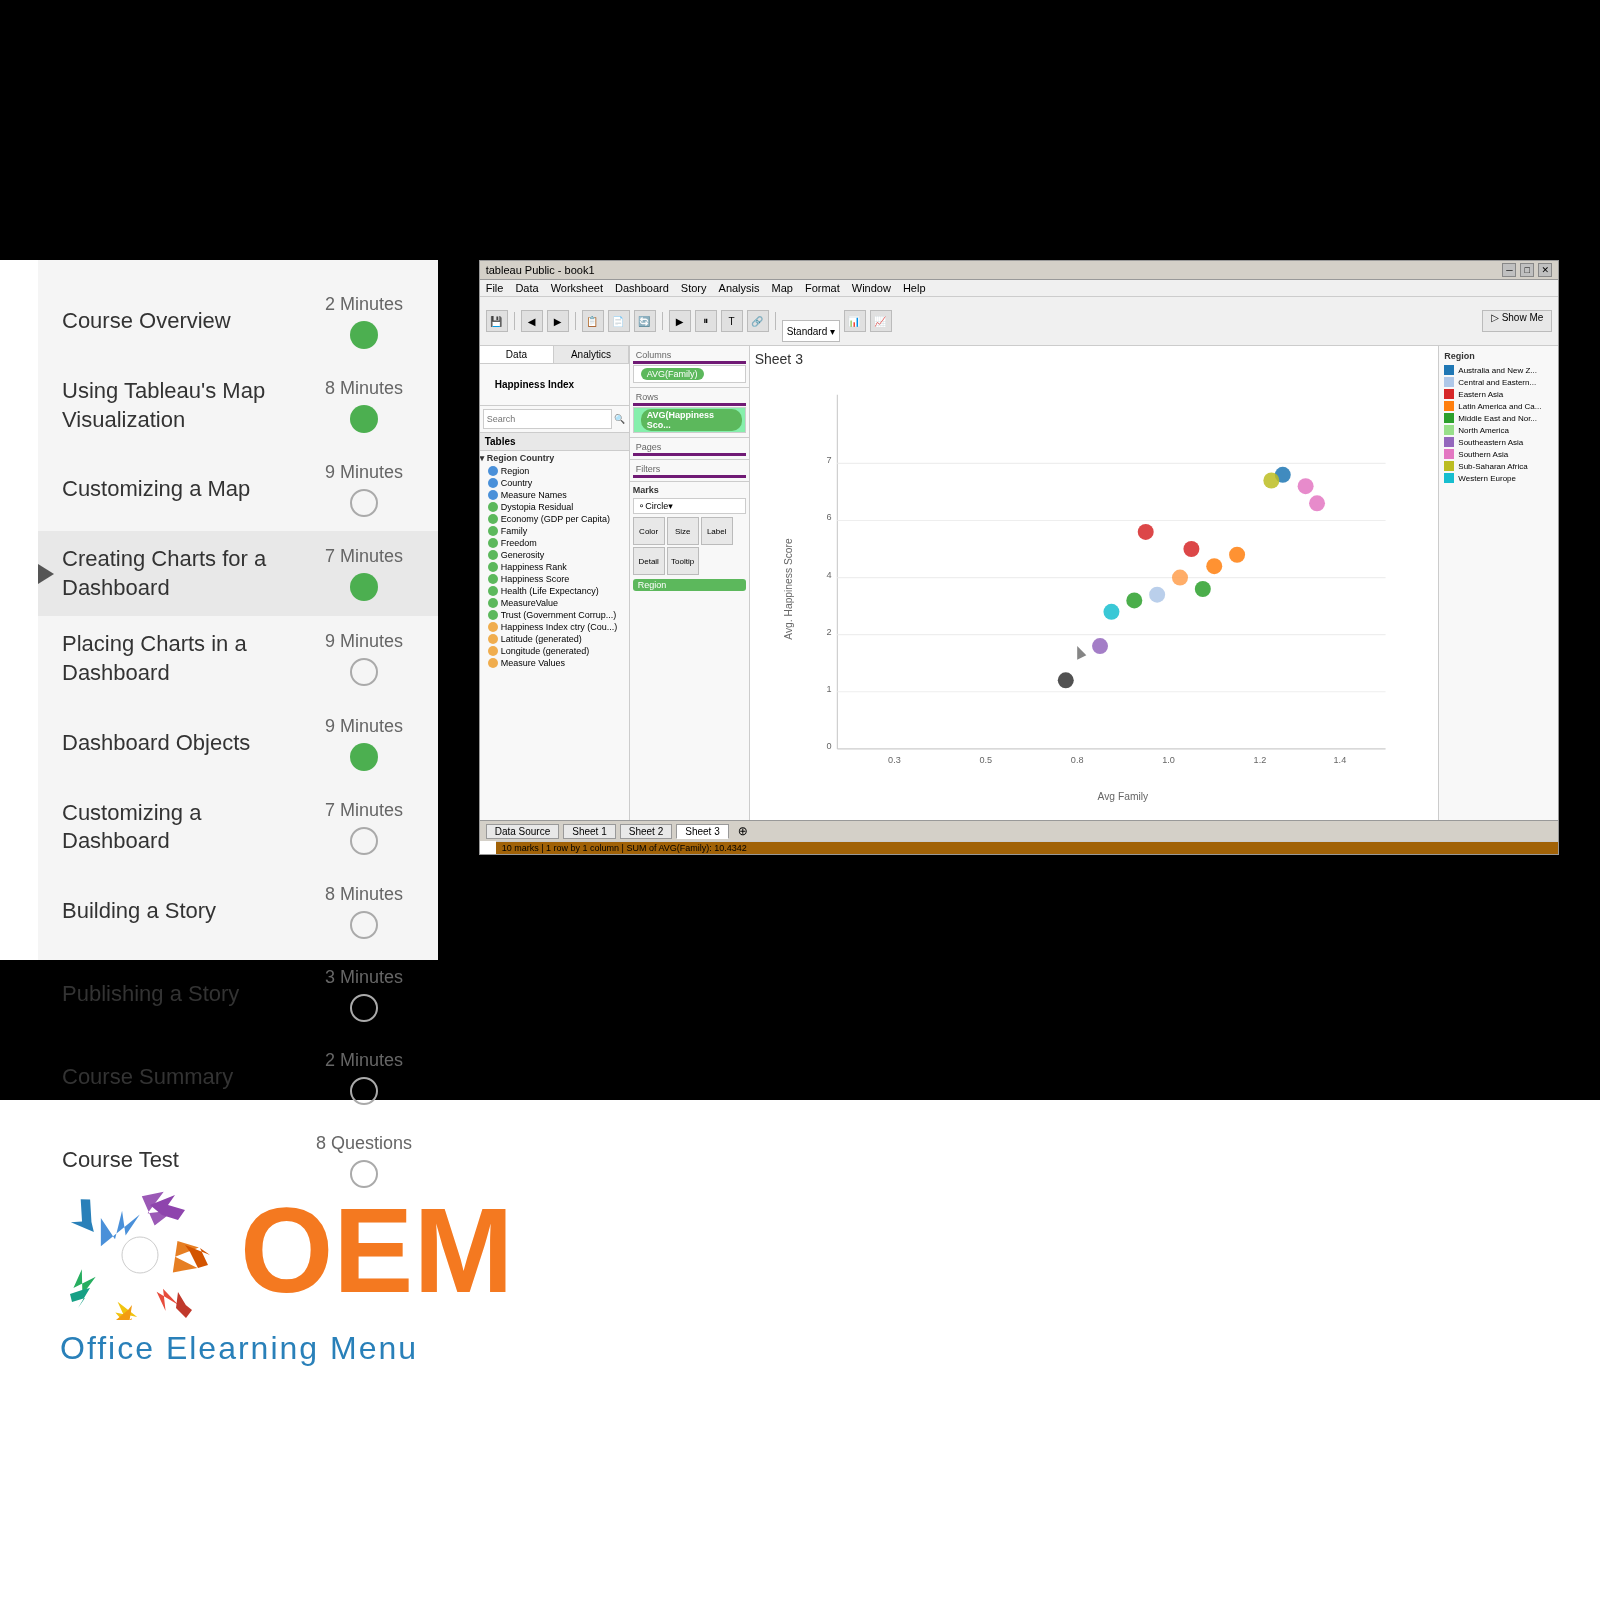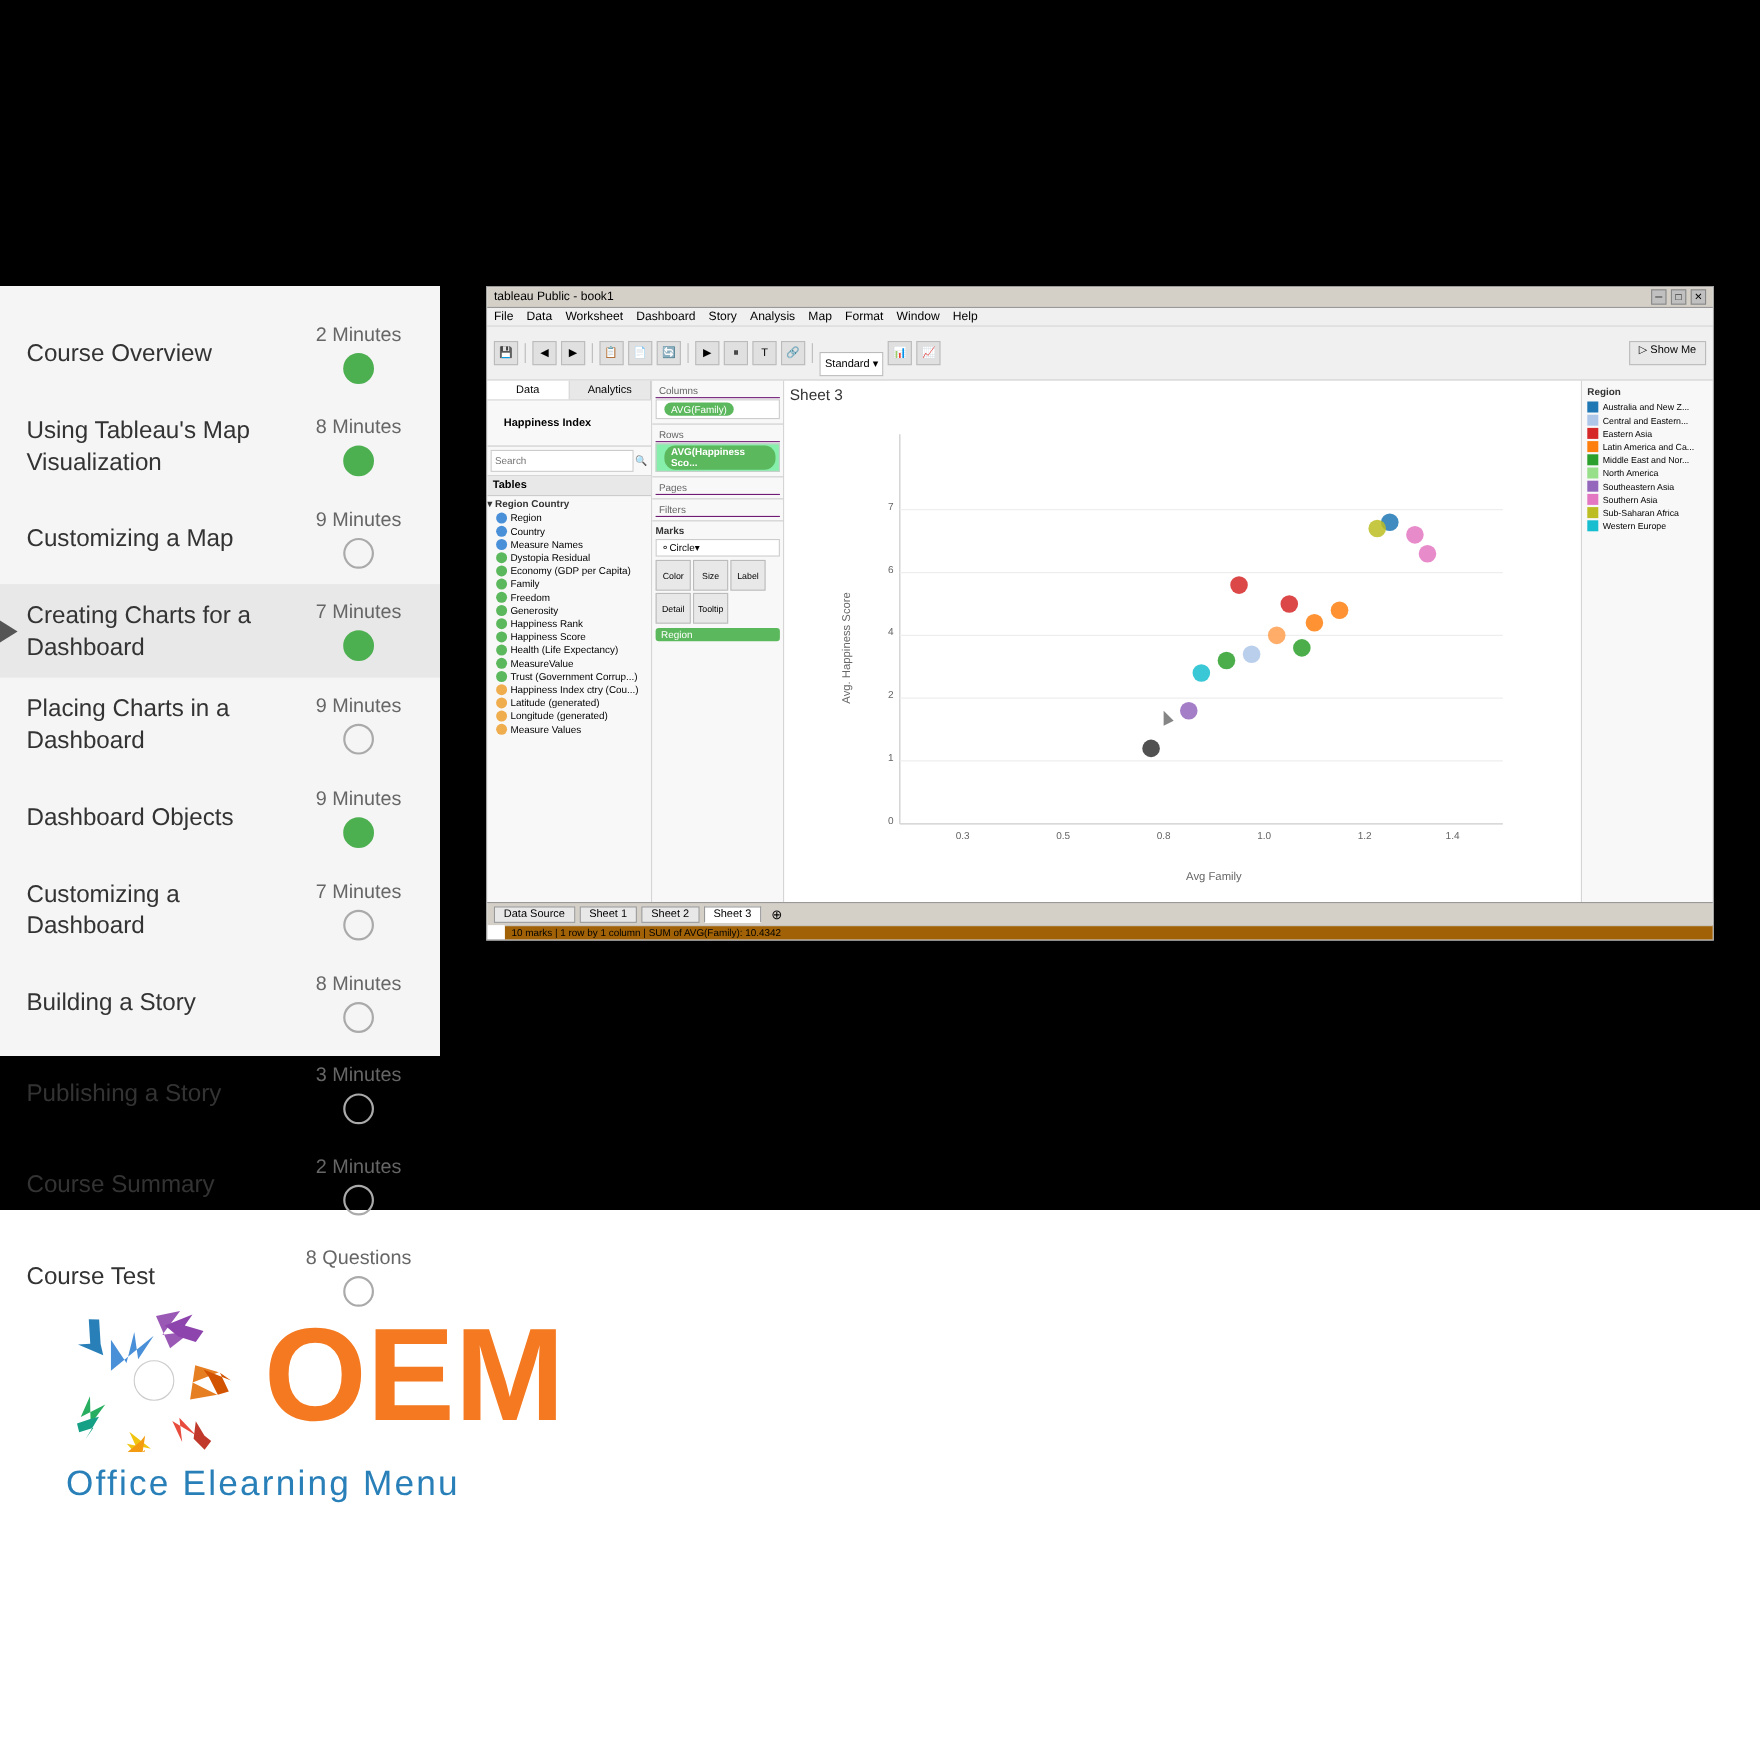--- a/index.html
+++ b/index.html
@@ -24,20 +24,21 @@
       width: 100%;
       background: #fff;
     }
 
     
     .sidebar {
       width: 400px;
       min-width: 400px;
       background: #f5f5f5;
       padding: 20px 0;
+      margin-left: 38px;
     }
 
     .sidebar-item {
       display: flex;
       align-items: center;
       justify-content: space-between;
       padding: 14px 24px;
       cursor: pointer;
       position: relative;
     }
@@ -527,21 +528,21 @@
       display: inline-block;
       margin-left: 4px;
     }
 
     .shelf-header {
       display: flex;
       align-items: center;
       padding: 1px 3px;
       font-size: 9px;
       color: #666;
-      border-bottom: 1px solid #701a75;
+      border-bottom: 3px solid #701a75;
     }
   </style>
 </head>
 <body>
 
 <div class="top-black"></div>
 
 <div class="main-content" style="height: 700px;">
 
   <div class="sidebar">

